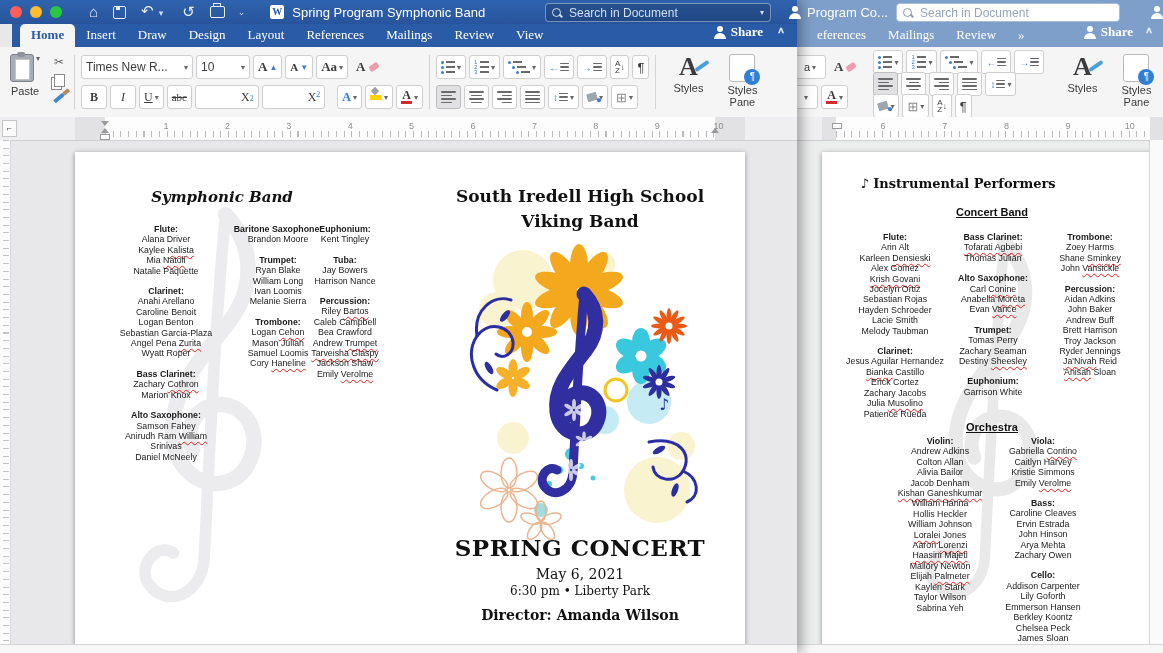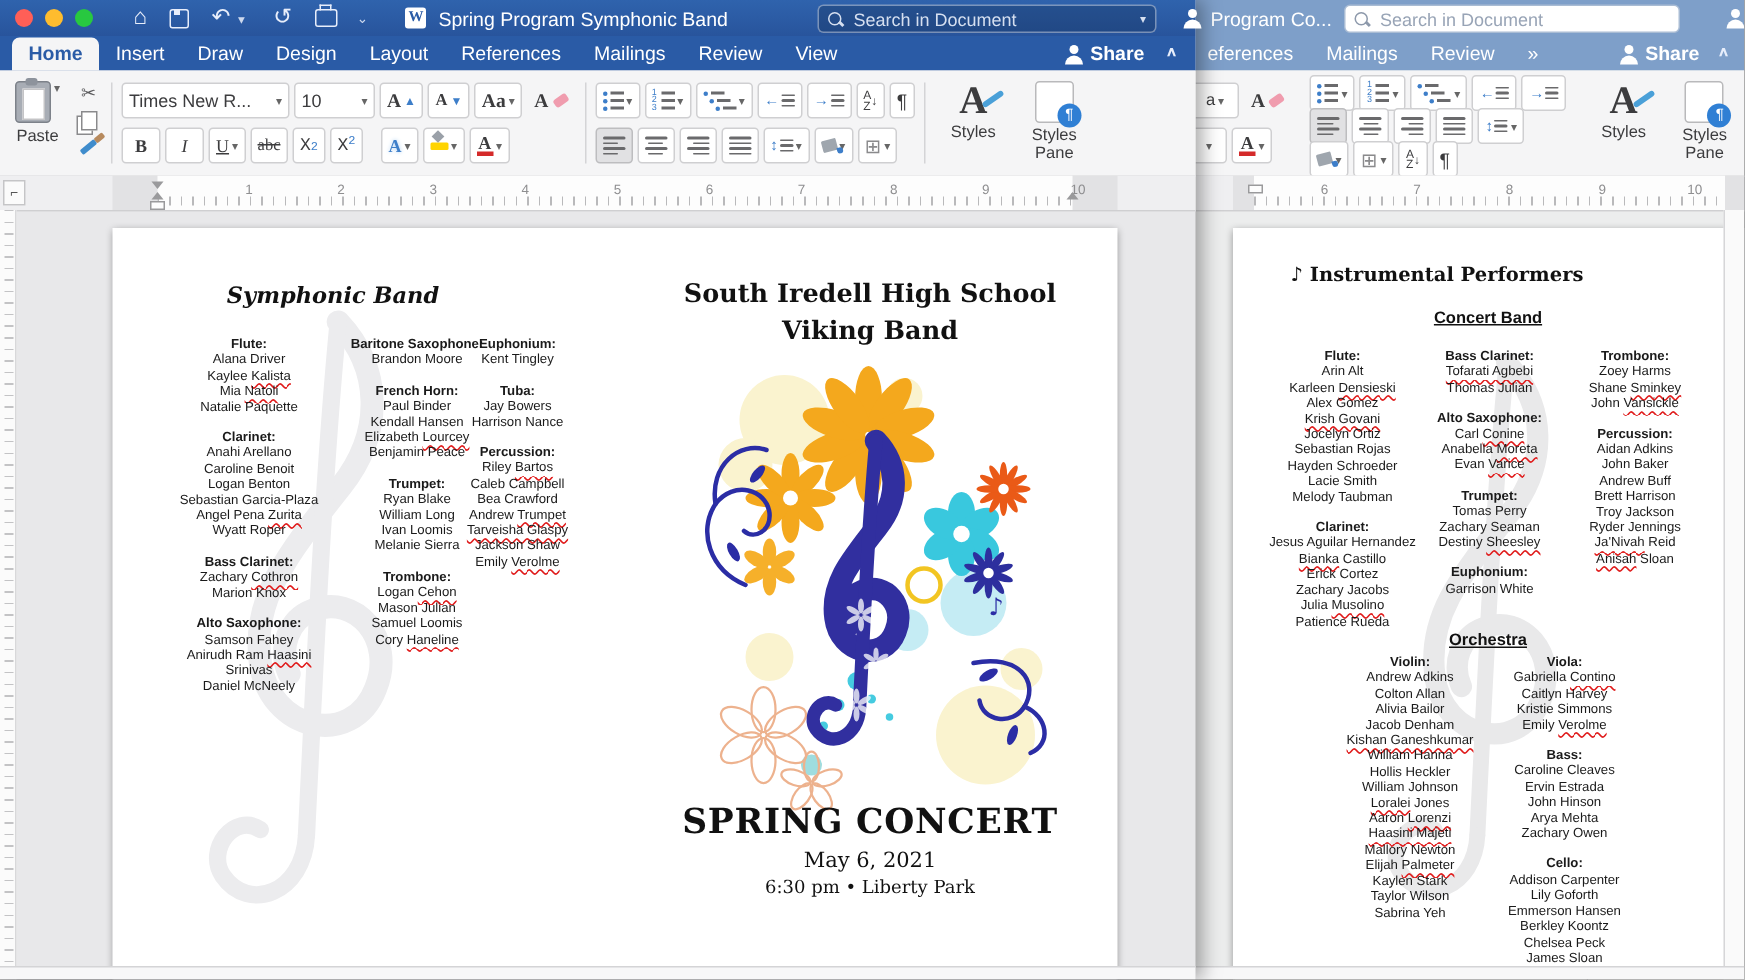--- a/index.html
+++ b/index.html
@@ -29,21 +29,21 @@
   .front .searchbox{color:#d5dff0;} .back .searchbox{color:#8d99ab;}
   .searchbox input{border:none;outline:none;background:transparent;font-size:12px;margin-left:6px;width:100%;
                    font-family:"Liberation Sans",sans-serif;color:inherit;}
   .front .searchbox input::placeholder{color:#d5dff0;} .back .searchbox input::placeholder{color:#98a4b6;}
   .person{width:12px;height:12px;position:relative;flex:none;}
   .person:before{content:"";position:absolute;left:3px;top:0;width:6px;height:6px;border-radius:50%;background:currentColor;}
   .person:after{content:"";position:absolute;left:0;top:7px;width:12px;height:6px;border-radius:6px 6px 0 0;background:currentColor;}
   .person.dot:after{box-shadow:3px -6px 0 -3px currentColor;}
   .tb-person{position:absolute;color:#fff;}
   
-  .tabrow{position:absolute;top:24px;left:0;right:0;height:23px;display:flex;align-items:center;}
+  .tabrow{position:absolute;top:24px;left:12px;right:0;height:23px;display:flex;align-items:flex-start;font-family:Liberation Serif, serif;}
   .front .tabrow{background:#2a5ba6;}
   .back  .tabrow{background:#7e9fc9;}
   .tab{color:#fff;font-size:13px;padding:3px 11px 4px;border-radius:5px 5px 0 0;white-space:nowrap;}
   .front .tab.active{background:#f5f5f6;color:#2a5ba6;font-weight:bold;}
   .share{display:flex;align-items:center;color:#fff;font-size:13px;font-weight:bold;gap:5px;}
   .chev{color:#e7eefb;font-size:11px;font-weight:bold;transform:scaleY(.8);}
   
   .ribbon{position:absolute;top:47px;left:0;right:0;height:70px;background:#f5f5f6;border-bottom:1px solid #c9c9cb;
           display:flex;align-items:stretch;color:#3c3c3e;}
   .vdiv{width:1px;background:#d4d4d6;margin:8px 6px;}
@@ -64,21 +64,21 @@
   .copyic{width:9px;height:11px;border:1.3px solid #8a8a8c;background:#fff;box-shadow:-3px 3px 0 -1px #fff,-3px 3px 0 0 #8a8a8c;}
   .brushic{width:12px;height:4px;background:#3f8ccc;border-radius:1px;transform:rotate(-40deg);position:relative;}
   .brushic:before{content:"";position:absolute;right:-7px;top:0;width:7px;height:4px;background:#b78a5e;border-radius:1px;}
   .fontbox{width:102px;justify-content:space-between;font-size:12px;}
   .sizebox{width:44px;justify-content:space-between;font-size:12px;}
   .ga{font-weight:bold;font-family:"Liberation Serif",serif;font-size:13px;}
   .tri-up{color:#3d7ec9;font-size:8px;vertical-align:top;} .tri-dn{color:#3d7ec9;font-size:8px;}
   .eraser{width:10px;height:6px;background:#f09cae;border-radius:2px;transform:rotate(-35deg);margin-left:1px;}
   .bld{font-weight:bold;font-family:"Liberation Serif",serif;} .itl{font-style:italic;font-family:"Liberation Serif",serif;}
   .unl{text-decoration:underline;font-family:"Liberation Serif",serif;} .stk{text-decoration:line-through;font-family:"Liberation Serif",serif;font-size:11px;}
-  .subsup{font-family:Liberation Mono, monospace;} .subsup small{font-size:8px;color:#3d7ec9;}
+  .subsup{font-family:Liberation Serif, serif;margin-left:41px;} .subsup small{font-size:8px;color:#3d7ec9;}
   .glowA{color:#3d7ec9;font-family:"Liberation Serif",serif;font-weight:bold;text-shadow:0 0 3px #aacdf0;}
   .hlight{width:12px;height:5px;background:#ffd400;border-radius:1px;position:relative;}
   .hlight:before{content:"";position:absolute;left:2px;top:-7px;width:6px;height:6px;background:#9aa0a8;transform:rotate(45deg);}
   .fontA{font-family:"Liberation Serif",serif;font-weight:bold;line-height:10px;display:inline-flex;flex-direction:column;align-items:center;}
   .fontA i{display:block;width:11px;height:3px;background:#d42a2a;margin-top:1px;}
   
   .bars{display:inline-flex;flex-direction:column;gap:2px;width:15px;}
   .bars i{height:1.5px;background:#6a6a6c;border-radius:1px;}
   .al-l i:nth-child(even){width:70%;} .al-c i:nth-child(even){width:70%;margin:0 auto;}
   .al-r i:nth-child(even){width:70%;margin-left:auto;} .al-j i{width:100%;}
@@ -813,36 +813,29 @@
                 <span class="nm">Wyatt Roper</span>
               </div>
               <div class="sec">
                 <b>Bass Clarinet:</b>
                 <span class="nm">Zachary <span class="sq">Cothron</span></span>
                 <span class="nm">Marion Knox</span>
               </div>
               <div class="sec">
                 <b>Alto Saxophone:</b>
                 <span class="nm">Samson Fahey</span>
-                <span class="nm">Anirudh Ram <span class="sq">Haasini</span></span>
+                <span class="nm">Anirudh Ram <span class="sq">William</span></span>
                 <span class="nm">Srinivas</span>
                 <span class="nm">Daniel McNeely</span>
               </div>
             </div>
             <div class="col col1">
               <div class="sec">
                 <b>Baritone Saxophone:</b>
                 <span class="nm">Brandon Moore</span>
-              </div>
-              <div class="sec">
-                <b>French Horn:</b>
-                <span class="nm">Paul Binder</span>
-                <span class="nm">Kendall Hansen</span>
-                <span class="nm">Elizabeth <span class="sq">Lourcey</span></span>
-                <span class="nm">Benjamin Peace</span>
               </div>
               <div class="sec">
                 <b>Trumpet:</b>
                 <span class="nm">Ryan Blake</span>
                 <span class="nm">William Long</span>
                 <span class="nm">Ivan Loomis</span>
                 <span class="nm">Melanie Sierra</span>
               </div>
               <div class="sec">
                 <b>Trombone:</b>
@@ -1021,17 +1014,18 @@
                 <ellipse cx="0" cy="-5" rx="1.8" ry="4.4" transform="rotate(180)"></ellipse>
                 <ellipse cx="0" cy="-5" rx="1.8" ry="4.4" transform="rotate(240)"></ellipse>
                 <ellipse cx="0" cy="-5" rx="1.8" ry="4.4" transform="rotate(300)"></ellipse>
               </g>
           </g>
         </svg>
 
         <div class="rh eventname">SPRING CONCERT</div>
         <div class="rh eventdate">May 6, 2021</div>
         <div class="rh eventplace">6:30 pm • Liberty Park</div>
+        <div class="rh director">Director: Amanda Wilson</div>
       </div>
       <div class="hscroll"></div>
     </div>
   </div>
 </div>
 
 </body></html>

